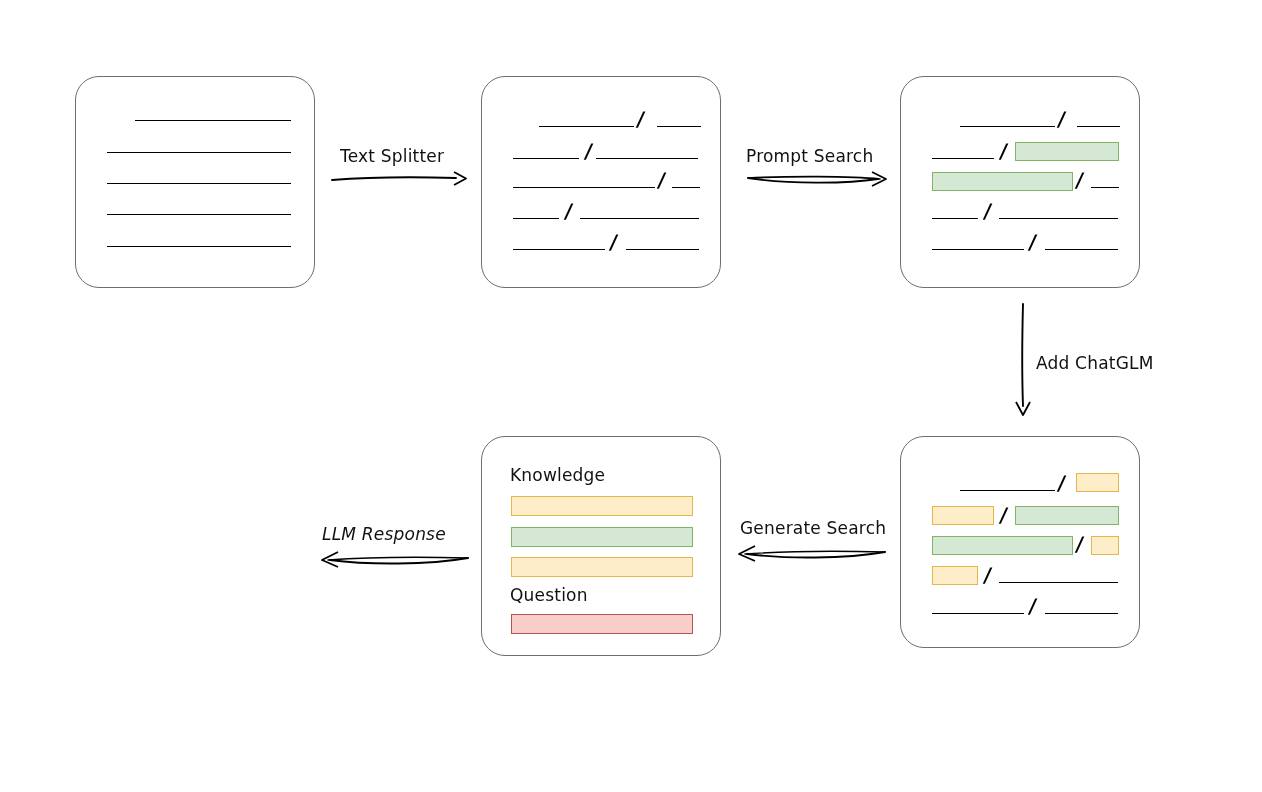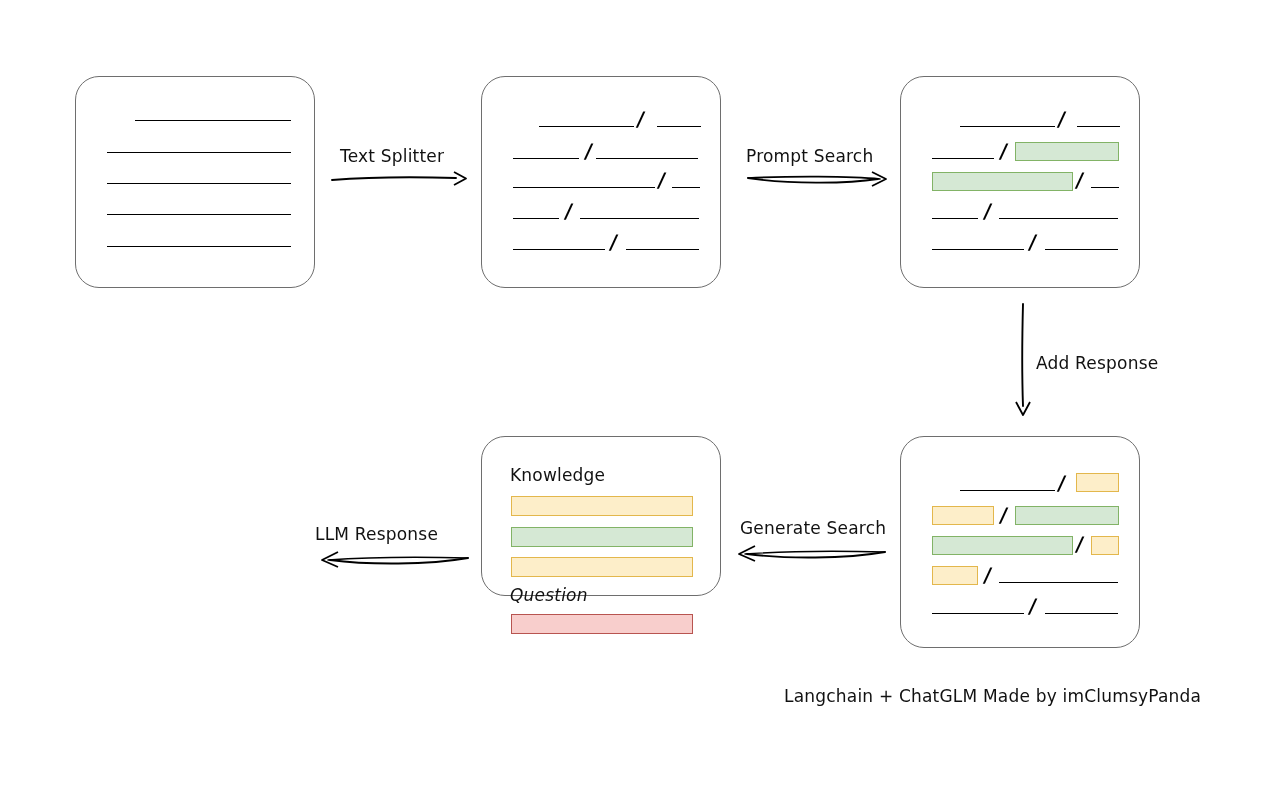--- a/index.html
+++ b/index.html
@@ -147,21 +147,21 @@
 
     <div class="rule" style="left:31px;  top:172px; width:92px;"></div>
     <div class="slash" style="left:128px; top:155px;">/</div>
     <div class="rule" style="left:144px; top:172px; width:73px;"></div>
   </div>
 
   <svg class="arrow-svg" style="left:1010px; top:302px;" width="26" height="116" viewBox="0 0 26 116">
     <path d="M13,2 C12,40 12,76 13,104" stroke="#000" stroke-width="1.9" fill="none" stroke-linecap="round"></path>
     <path d="M6,100 L13,113 L20,100" stroke="#000" stroke-width="1.8" fill="none" stroke-linejoin="round"></path>
   </svg>
-  <div class="arrow-label" style="left:1036px; top:353px;">Add Response</div>
+  <div class="arrow-label" style="left:1036px; top:353px;">Add ChatGLM</div>
 
   <div class="box" style="left:900px; top:436px; width:240px; height:212px;">
 
     <div class="rule" style="left:59px;  top:53px;  width:95px;"></div>
     <div class="slash" style="left:157px; top:36px;">/</div>
     <div class="chip chip-yellow" style="left:175px; top:36px; width:43px; height:19px;"></div>
 
     <div class="chip chip-yellow" style="left:31px;  top:69px; width:62px; height:19px;"></div>
     <div class="slash" style="left:99px;  top:68px;">/</div>
     <div class="chip chip-green" style="left:114px; top:69px; width:104px; height:19px;"></div>
@@ -179,32 +179,31 @@
     <div class="rule" style="left:144px; top:176px; width:73px;"></div>
   </div>
 
   <div class="arrow-label" style="left:740px; top:518px;">Generate Search</div>
   <svg class="arrow-svg" style="left:735px; top:542px;" width="152" height="22" viewBox="0 0 152 22">
     <path d="M150,10 C110,17 50,17 12,12" stroke="#000" stroke-width="1.9" fill="none" stroke-linecap="round"></path>
     <path d="M150,10 C112,9 52,9 10,12" stroke="#000" stroke-width="1.4" fill="none" stroke-linecap="round"></path>
     <path d="M20,4 L4,12 L20,19" stroke="#000" stroke-width="1.8" fill="none" stroke-linejoin="round"></path>
   </svg>
 
-  <div class="box" style="left:481px; top:436px; width:240px; height:160px;">
+  <div class="box" style="left:481px; top:436px; width:240px; height:220px;">
     <div class="box-title" style="left:28px; top:28px;">Knowledge</div>
     <div class="chip chip-yellow" style="left:29px; top:59px; width:182px; height:20px;"></div>
     <div class="chip chip-green" style="left:29px; top:90px; width:182px; height:20px;"></div>
     <div class="chip chip-yellow" style="left:29px; top:120px; width:182px; height:20px;"></div>
-    <div class="box-title" style="left:28px; top:148px;font-style:italic;">Question</div>
+    <div class="box-title" style="left:28px; top:148px;">Question</div>
     <div class="chip chip-red" style="left:29px; top:177px; width:182px; height:20px;"></div>
   </div>
 
-  <div class="arrow-label" style="left:315px; top:524px;">LLM Response</div>
+  <div class="arrow-label" style="left:322px; top:524px;font-style:italic;">LLM Response</div>
   <svg class="arrow-svg" style="left:318px; top:548px;" width="152" height="22" viewBox="0 0 152 22">
     <path d="M150,10 C110,17 50,17 12,12" stroke="#000" stroke-width="1.9" fill="none" stroke-linecap="round"></path>
     <path d="M150,10 C112,9 52,9 10,12" stroke="#000" stroke-width="1.4" fill="none" stroke-linecap="round"></path>
     <path d="M20,4 L4,12 L20,19" stroke="#000" stroke-width="1.8" fill="none" stroke-linejoin="round"></path>
   </svg>
 
 
-  <div class="footer-note" style="left:784px; top:686px;">Langchain + ChatGLM Made by imClumsyPanda</div>
 
 </div>
 
 </body></html>

